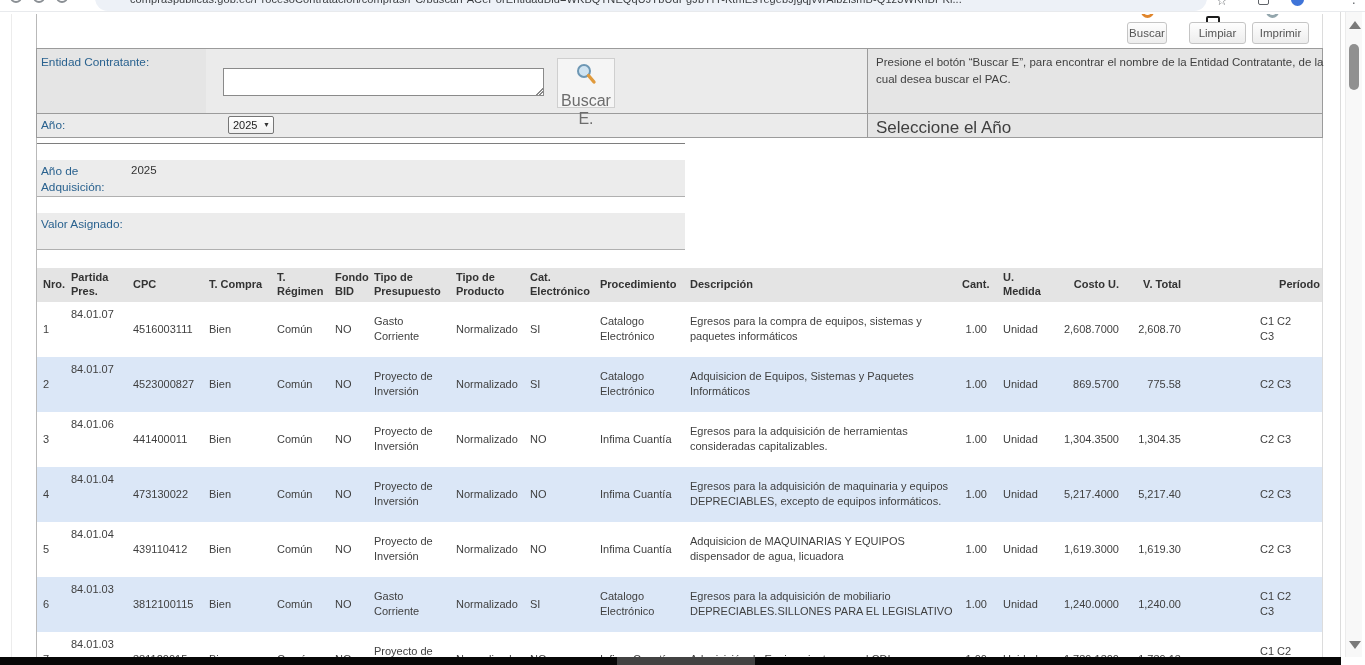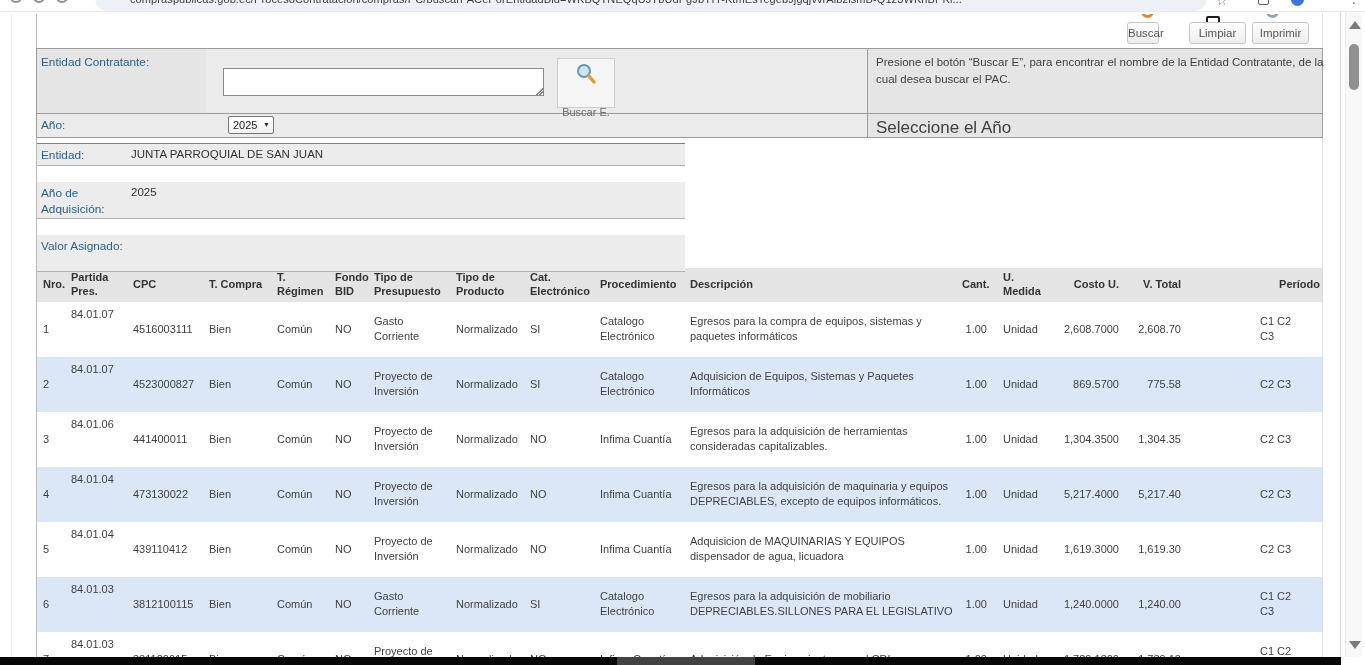--- a/index.html
+++ b/index.html
@@ -42,21 +42,21 @@
   .fb-divider-v { position:absolute; left:830px; top:0; width:1px; height:88px; background:#9b9b9b; }
   .blue-label { color:#2a628f; font-size:11.8px; }
   .fb-entidad-label { position:absolute; left:4px; top:6px; }
   .fb-textarea { position:absolute; left:186px; top:19px; width:321px; height:28px;
     border:1px solid #8a8a8a; background:#fff; resize:none; outline:none; font-family:inherit; }
   .fb-resize { position:absolute; left:497px; top:38px; width:9px; height:9px;
     background:
       linear-gradient(135deg, transparent 0 55%, #8a8a8a 55% 62%, transparent 62% 72%, #8a8a8a 72% 79%, transparent 79% 89%, #8a8a8a 89% 96%, transparent 96%); }
   .fb-buscarE { position:absolute; left:520px; top:9px; width:58px; height:50px;
     border:1px solid #cfcfcf; background:#f5f5f5; text-align:center; cursor:pointer; }
-  .fb-buscarE .lbl { font-size:11px; color:#6d6d6d; display:block; margin-top:16px; }
+  .fb-buscarE .lbl { font-size:16px; color:#6d6d6d; display:block; margin-top:2px; }
   .fb-anio-label { position:absolute; left:4px; top:69px; }
   .year-select { position:absolute; left:191px; top:67px; width:46px; height:18px;
     border:1px solid #767676; border-radius:2px; background:linear-gradient(#fff,#f0f0f0);
     font-size:11px; color:#222; padding:2px 3px 0 4px; cursor:pointer; }
   .year-select .car { float:right; font-size:7px; color:#333; margin-top:2px; }
   .fb-help1 { position:absolute; left:839px; top:5px; width:462px; font-size:11.5px; color:#3f3f3f; line-height:1.45; }
   .fb-help2 { position:absolute; left:839px; top:69px; font-size:17px; color:#3f3f3f; }
 
   
   .entity-info { position:absolute; left:37px; top:143px; width:648px; border-top:1px solid #7e7e7e; z-index:3; }
@@ -129,21 +129,21 @@
 
 <div class="icon-clip" style="left:1139px; width:18px;">
     <div class="icon-arc"></div>
   </div>
 <div class="icon-clip" style="left:1205px; width:16px;">
     <div class="icon-rect"></div>
   </div>
 <div class="icon-clip" style="left:1264px; width:18px;">
     <div class="icon-arc gray"></div>
   </div>
-<div class="tool-btn" style="left:1127px; width:32px;">Buscar</div>
+<div class="tool-btn" style="left:1127px; width:40px;">Buscar</div>
 <div class="tool-btn" style="left:1189px; width:57px;">Limpiar</div>
 <div class="tool-btn" style="left:1252px; width:57px;">Imprimir</div>
 
 <div class="form-box">
   <div class="fb-gray1"></div>
   <div class="fb-gray2"></div>
   <div class="fb-divider-h"></div>
   <div class="fb-divider-v"></div>
   <span class="blue-label fb-entidad-label">Entidad Contratante:</span>
   <textarea class="fb-textarea" style=""></textarea>
@@ -158,24 +158,20 @@
   <span class="blue-label fb-anio-label">Año:</span>
   <div class="year-select">
     <span>2025</span>
     <span class="car">▼</span>
   </div>
   <div class="fb-help1">Presione el botón “Buscar E”, para encontrar el nombre de la Entidad Contratante, de la cual desea buscar el PAC.</div>
   <div class="fb-help2">Seleccione el Año</div>
 </div>
 
 <div class="entity-info">
-  <div class="ei-row first">
-    <div class="ei-label">Entidad:</div>
-    <div class="ei-value">JUNTA PARROQUIAL DE SAN JUAN</div>
-  </div>
   <div class="ei-row tall">
     <div class="ei-label">Año de Adquisición:</div>
     <div class="ei-value">2025</div>
   </div>
   <div class="ei-row tall">
     <div class="ei-label">Valor Asignado:</div>
   </div>
 </div>
 
 <table class="pac-table">

